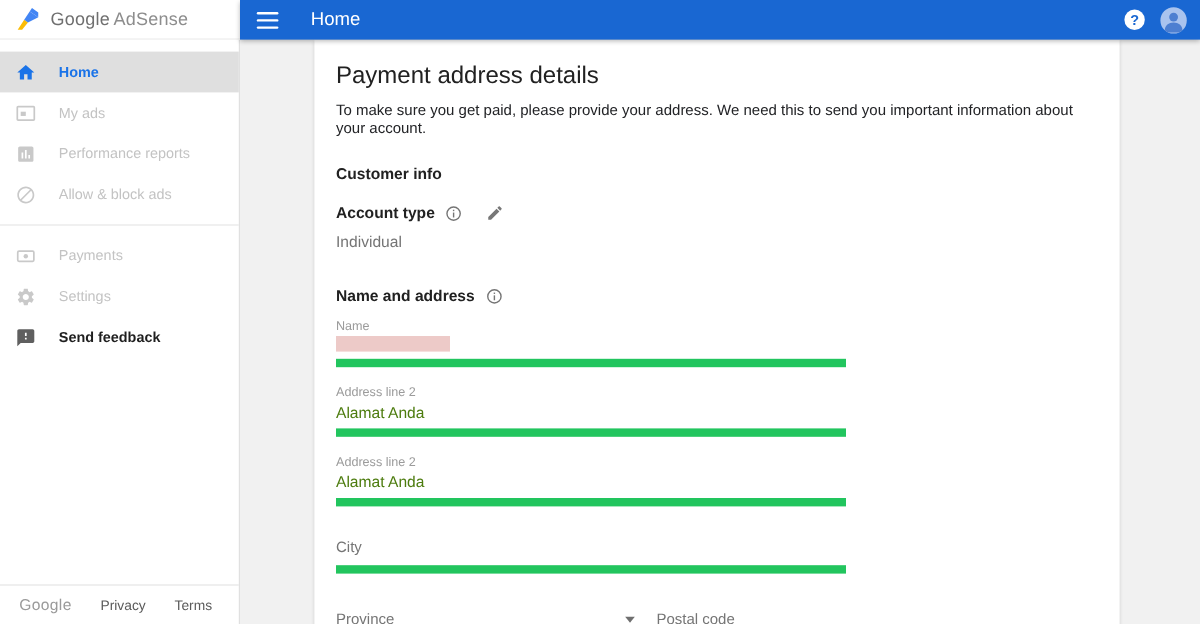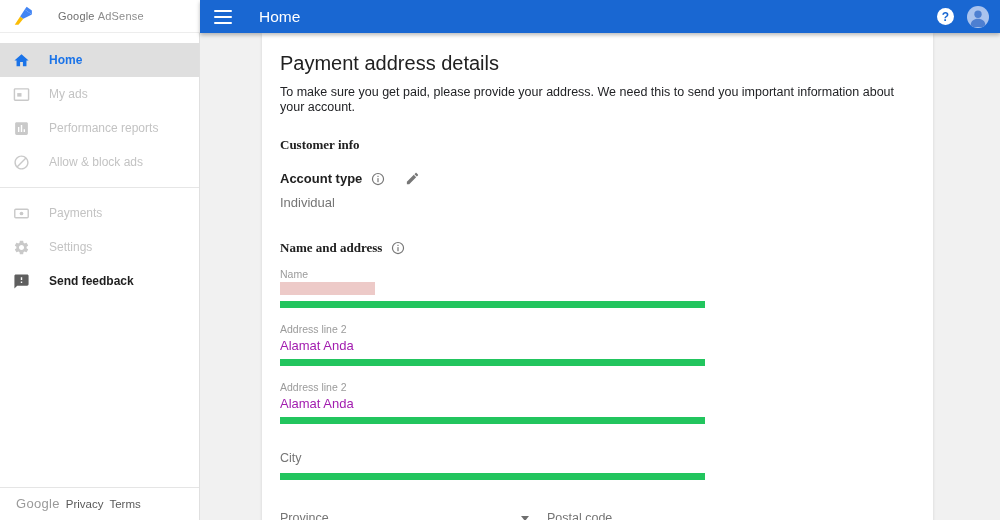--- a/index.html
+++ b/index.html
@@ -4,21 +4,21 @@
 <style>
   * { margin:0; padding:0; box-sizing:border-box; }
   html,body { width:1000px; height:520px; overflow:hidden; }
   body { font-family:"Liberation Sans", sans-serif; background:#f1f1f1; }
   .app { position:relative; width:1000px; height:520px; overflow:hidden; }
 
   
   .header { position:absolute; top:0; left:0; right:0; height:33px; display:flex; z-index:30; }
   .logo-area { width:200px; background:#fff; display:flex; align-items:center; padding-left:13px; border-bottom:1px solid #ededed; }
   .logo-svg { width:21px; height:22px; flex:0 0 auto; }
-  .brand-text { margin-left:24px; font-size:11px; letter-spacing:.2px; white-space:nowrap; }
+  .brand-text { margin-left:8px; font-size:15px; letter-spacing:.2px; white-space:nowrap; }
   .brand-google { color:#6f6f6f; }
   .brand-product { color:#8d8d8d; margin-left:3px; }
   .appbar { flex:1; background:#1967d2; display:flex; align-items:center; color:#fff; box-shadow:0 2px 4px rgba(0,0,0,.28); }
   .hamburger { width:18px; height:14px; margin-left:14px; display:flex; flex-direction:column; justify-content:space-between; cursor:pointer; }
   .hamburger span { display:block; height:2px; background:#fff; border-radius:1px; }
   .appbar-title { margin-left:27px; font-size:15.5px; font-weight:400; }
   .appbar-spacer { flex:1; }
   .help-btn { width:17px; height:17px; border-radius:50%; background:#fff; color:#1967d2; font-size:12px; font-weight:bold; display:flex; align-items:center; justify-content:center; cursor:pointer; margin-right:13px; }
   .avatar { width:22px; height:22px; border-radius:50%; background:#a9c3ee; margin-right:11px; overflow:hidden; cursor:pointer; }
 
@@ -29,43 +29,43 @@
   .nav-item .nicon { width:17px; height:17px; color:#c9c9c9; flex:0 0 auto; }
   .nav-item .nlabel { margin-left:19px; }
   .nav-item.active { background:#dfdfdf; }
   .nav-item.active .nicon { color:#1a73e8; }
   .nav-item.active .nlabel { color:#1a73e8; font-weight:bold; }
   .nav-item.emphasis .nicon { color:#5f5f5f; }
   .nav-item.emphasis .nlabel { color:#1f1f1f; font-weight:bold; }
   .nav-divider { border-top:1px solid #e6e6e6; margin:8px 0; }
   .sidebar-footer { position:absolute; bottom:0; left:0; right:0; border-top:1px solid #e5e5e5; padding:8px 0 9px 16px; display:flex; align-items:baseline; }
   .foot-google { font-size:13px; color:#9a9a9a; letter-spacing:.3px; }
-  .foot-link { font-size:11.5px; color:#5a5a5a; margin-left:6px; cursor:pointer; }
+  .foot-link { font-size:11.5px; color:#5a5a5a; margin-left:24px; cursor:pointer; }
 
   
   .content { position:absolute; top:33px; left:200px; right:0; bottom:0; background:#f1f1f1;padding-left:16px; }
   .card { position:absolute; left:62px; top:0; width:671px; height:600px; background:#fff; box-shadow:0 1px 3px rgba(0,0,0,.12); padding:9px 18px 0 18px; }
 
   h1.page-title { font-size:20px; font-weight:400; color:#212121; line-height:25px; margin-top:9px; }
   .page-subtitle { font-size:12.5px; color:#222326; line-height:15px; margin-top:9px; }
 
-  .section-heading { font-size:13px; font-weight:bold; color:#212121;font-family:Liberation Serif, serif; }
+  .section-heading { font-size:13px; font-weight:bold; color:#212121; }
   .cust-heading { margin-top:22px; }
   .row { display:flex; align-items:center; }
   .account-row { margin-top:18px; }
   .ilabel { font-size:13px; font-weight:bold; color:#212121; }
   .info-icon { width:14px; height:14px; margin-left:9px; color:#757575; cursor:pointer; }
   .pencil-icon { width:15px; height:15px; margin-left:20px; color:#777; cursor:pointer; }
   .readonly-value { font-size:13px; color:#757575; margin-top:9px; }
   .na-row { margin-top:30px; }
 
   .fields { width:425px; }
   .field { border-bottom:7px solid #22c55e; }
   .flabel { font-size:10.5px; color:#9b9b9b; line-height:12px; }
-  .fvalue { font-size:13px; color:#a21caf; line-height:15px; margin-top:3px; padding-bottom:6px; }
+  .fvalue { font-size:13px; color:#4d7c0f; line-height:15px; margin-top:3px; padding-bottom:6px; }
   .name-field { margin-top:12px; }
   .pink-block { width:95px; height:13px; background:#edcac8; margin-top:2px; margin-bottom:6px; }
   .addr-field { margin-top:15px; }
   .input-field { margin-top:14px; position:relative; }
   .input-field input { display:block; width:100%; border:none; outline:none; background:transparent; font-family:"Liberation Sans", sans-serif; font-size:12.5px; color:#212121; padding:13px 0 8px 0; }
   .input-field input::placeholder { color:#757575; opacity:1; }
   .two-col { display:flex; margin-top:18px; }
   .two-col .input-field { margin-top:0; }
   .province-field { width:250px; }
   .col-gap { width:17px; }

